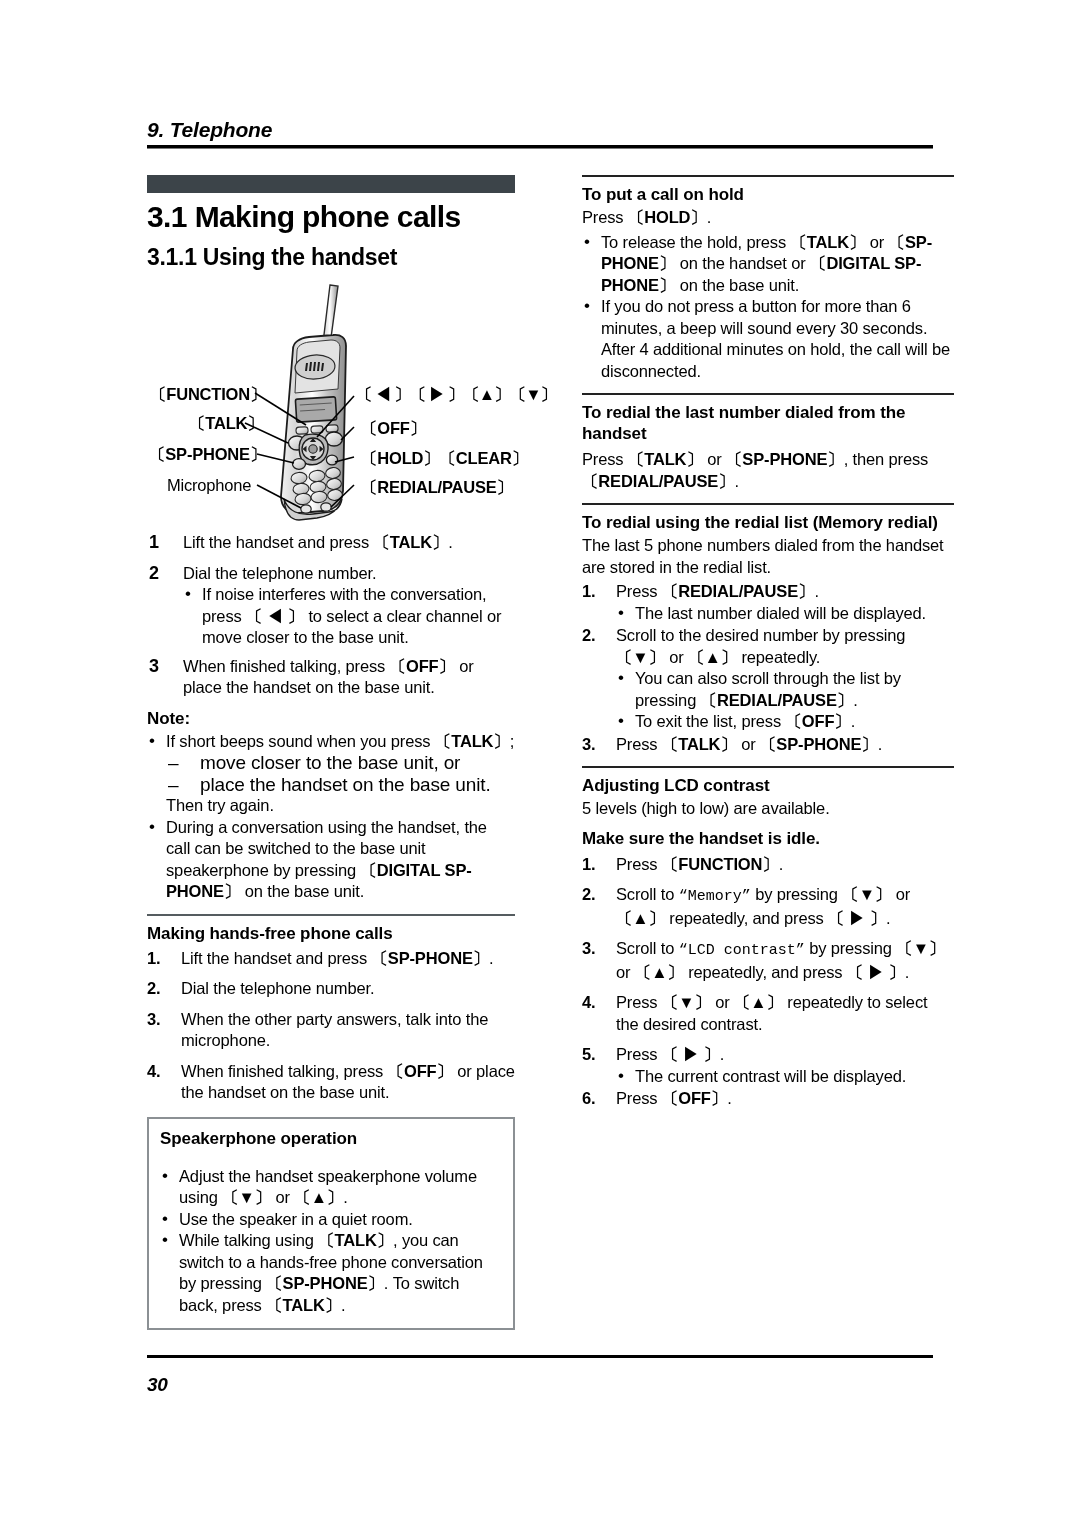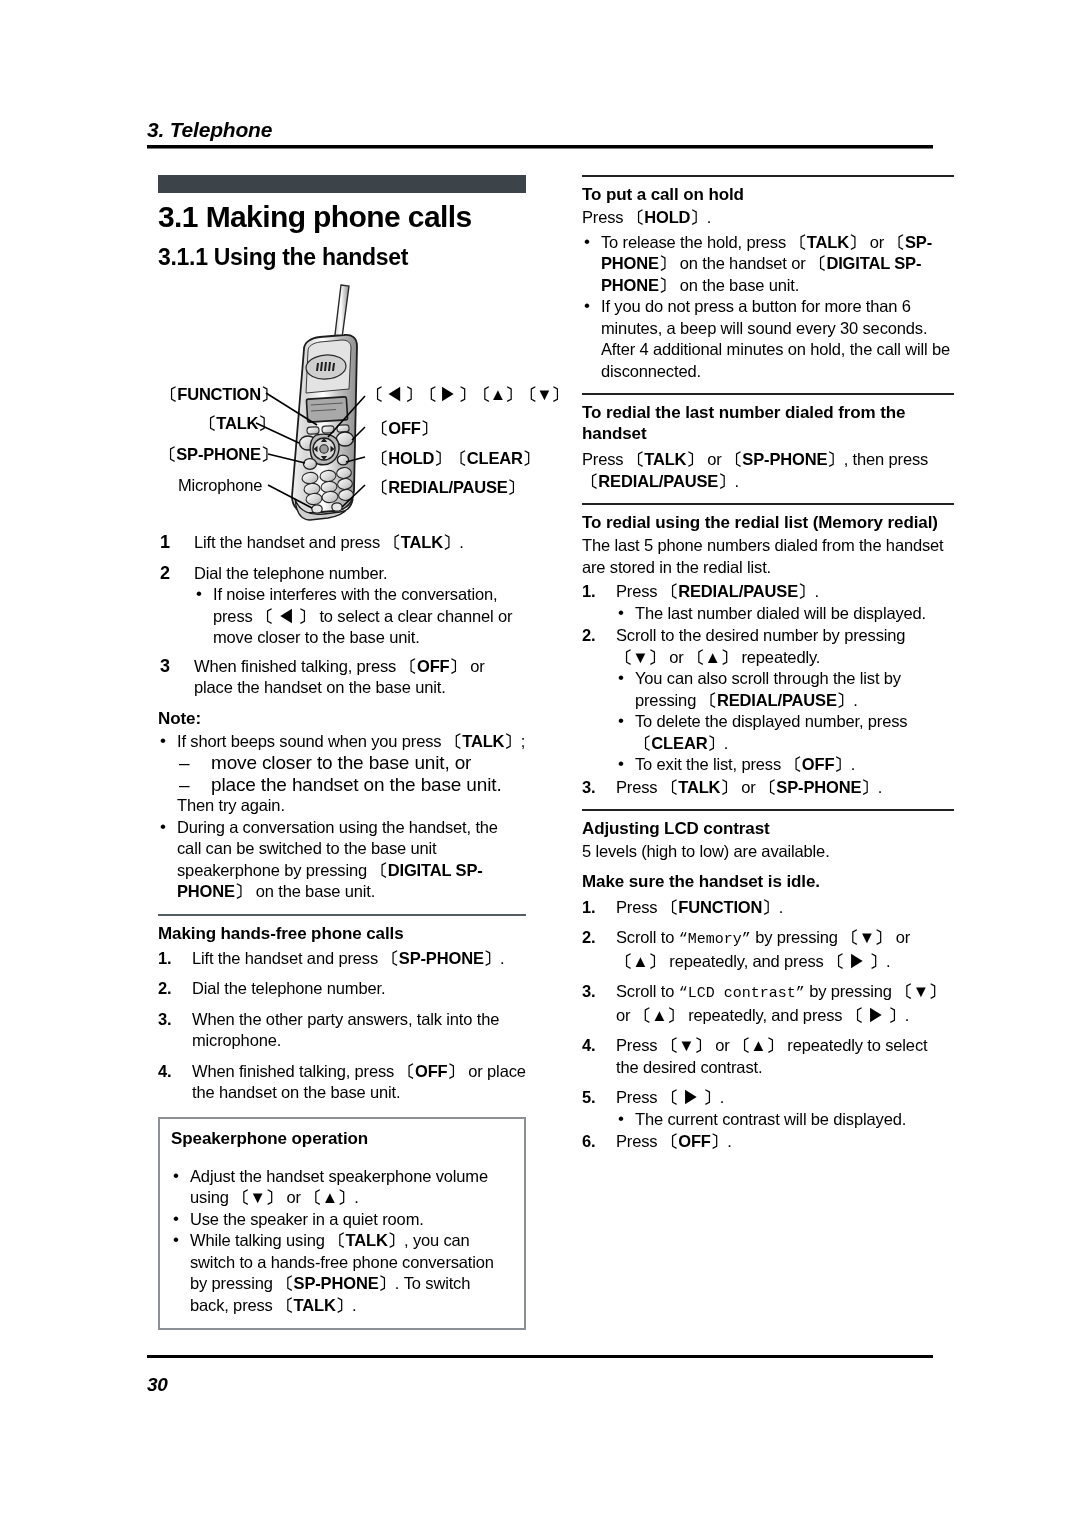--- a/index.html
+++ b/index.html
@@ -36,21 +36,21 @@
   .run-header .rule {
     margin-top: 3px;
     border-top: 3px solid #000;
     border-bottom: 1px solid #7a7a7a;
     height: 0;
   }
 
   
   .col-left {
     position: absolute;
-    left: 158px; top: 175px;
+    left: 147px; top: 175px;
     width: 368px;
   }
   .col-right {
     position: absolute;
     left: 582px; top: 175px;
     width: 372px;
   }
 
   
   .darkbar {
@@ -210,21 +210,21 @@
   .lbl-off      { left: 214px; top: 141px; }
   .lbl-hold     { left: 214px; top: 171px; }
   .lbl-redial   { left: 214px; top: 200px; }
 </style>
 </head>
 <body>
 
 <div class="page">
 
   <div class="run-header">
-    <div class="chap">3. Telephone</div>
+    <div class="chap">9. Telephone</div>
     <div class="rule"></div>
   </div>
 
   <div class="col-left">
 
     <div class="darkbar"></div>
     <h1 class="sec">3.1 Making phone calls</h1>
     <h2 class="subsec">3.1.1 Using the handset</h2>
 
     <div class="figure">
@@ -432,21 +432,20 @@
         <span>Press <b class="kb">〔REDIAL/PAUSE〕</b>.</span>
         <ul class="bullets inner">
           <li>The last number dialed will be displayed.</li>
         </ul>
       </li>
       <li style="margin-bottom:1px;">
         <span class="n">2.</span>
         <span>Scroll to the desired number by pressing <b class="kb">〔▼〕</b> or <b class="kb">〔▲〕</b> repeatedly.</span>
         <ul class="bullets inner">
           <li>You can also scroll through the list by pressing <b class="kb">〔REDIAL/PAUSE〕</b>.</li>
-          <li>To delete the displayed number, press <b class="kb">〔CLEAR〕</b>.</li>
           <li>To exit the list, press <b class="kb">〔OFF〕</b>.</li>
         </ul>
       </li>
       <li style="margin-bottom:0;">
         <span class="n">3.</span>
         <span>Press <b class="kb">〔TALK〕</b> or <b class="kb">〔SP-PHONE〕</b>.</span>
       </li>
     </ol>
 
     <div class="hrule thin"></div>

